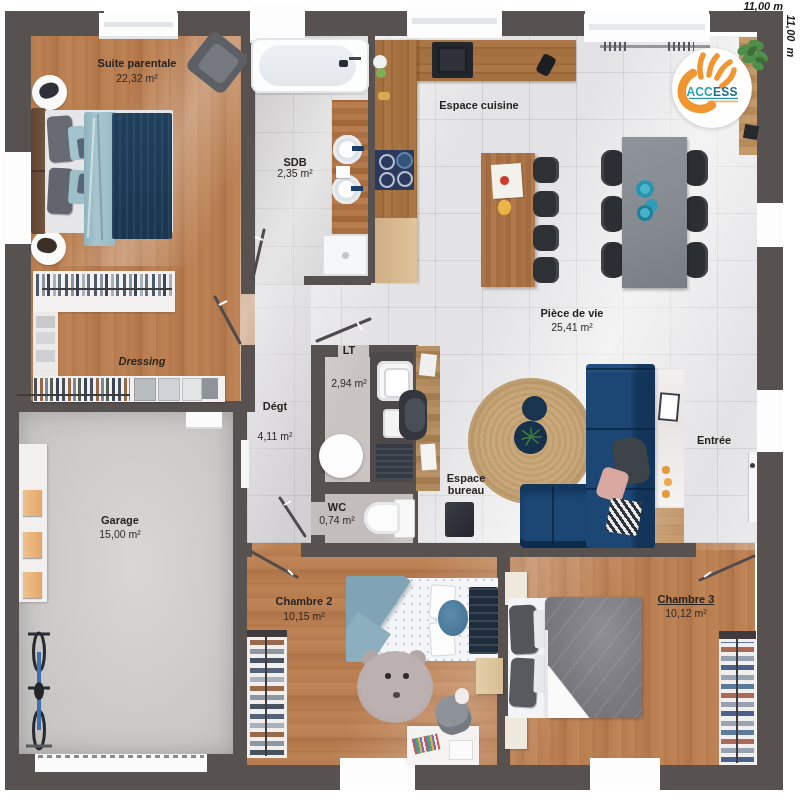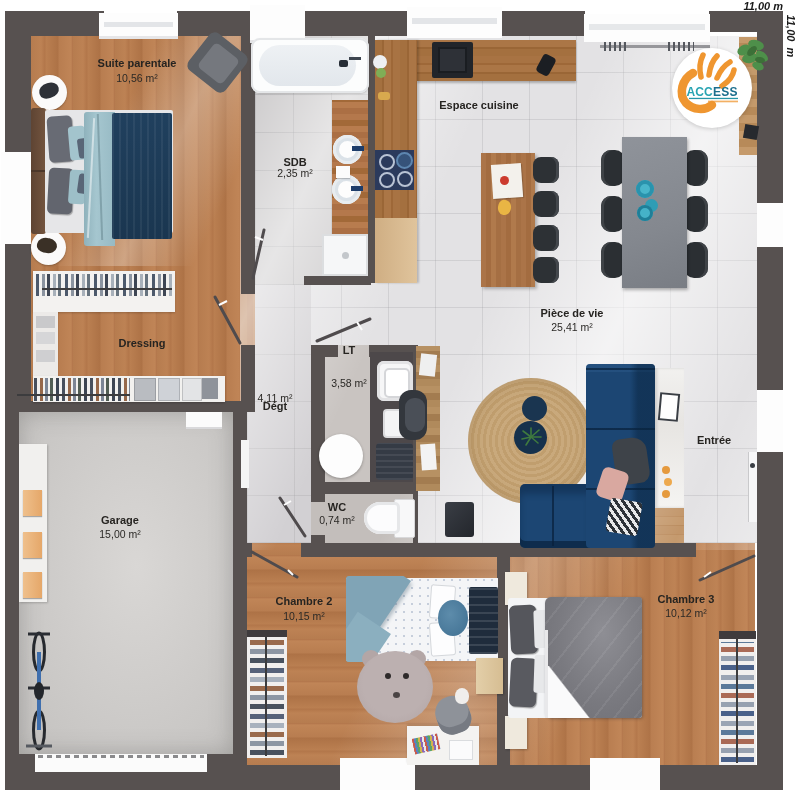--- a/index.html
+++ b/index.html
@@ -383,36 +383,37 @@
       <path d="M37 27 C 38 19, 41 12, 45 8" stroke-width="5.5"></path>
       <path d="M45 30 C 48 23, 53 17, 58 14" stroke-width="5.5"></path>
       <path d="M50 38 C 56 34, 61 28, 62 22" stroke-width="5.5"></path>
     </g>
     <text x="40" y="47.5" text-anchor="middle" font-family="Liberation Sans, sans-serif" font-weight="bold" font-size="12" letter-spacing="0.2"><tspan fill="#28a4b2">ACC</tspan><tspan fill="#1d6f8e">ESS</tspan></text>
     <rect x="17" y="49.8" width="49" height="1.3" fill="#2596a8"></rect>
     <rect x="36" y="52.6" width="30" height="1.7" fill="#ef9630" opacity=".75"></rect>
   </svg>
 
   <div class="lbl" style="left:57px;top:57px;width:160px;font-size:11px;">Suite parentale</div>
-  <div class="lbl2" style="left:57px;top:72px;width:160px;font-size:10.5px;">10,56 m²</div>
+  <div class="lbl2" style="left:57px;top:72px;width:160px;font-size:10.5px;">22,32 m²</div>
   <div class="lbl" style="left:255px;top:156px;width:80px;font-size:11px;">SDB</div>
   <div class="lbl2" style="left:255px;top:167px;width:80px;font-size:10.5px;">2,35 m²</div>
   <div class="lbl" style="left:399px;top:99px;width:160px;font-size:11px;">Espace cuisine</div>
   <div class="lbl" style="left:492px;top:307px;width:160px;font-size:11px;">Pièce de vie</div>
   <div class="lbl2" style="left:492px;top:321px;width:160px;font-size:10.5px;">25,41 m²</div>
-  <div class="lbl" style="left:82px;top:337px;width:120px;font-size:11px;">Dressing</div>
+  <div class="lbl" style="left:82px;top:355px;width:120px;font-size:11px;font-style:italic;">Dressing</div>
   <div class="lbl" style="left:235px;top:400px;width:80px;font-size:11px;">Dégt</div>
-  <div class="lbl2" style="left:235px;top:392px;width:80px;font-size:10.5px;">4,11 m²</div>
+  <div class="lbl2" style="left:235px;top:430px;width:80px;font-size:10.5px;">4,11 m²</div>
   <div class="lbl" style="left:309px;top:344px;width:80px;font-size:11px;">LT</div>
-  <div class="lbl2" style="left:309px;top:377px;width:80px;font-size:10.5px;">3,58 m²</div>
+  <div class="lbl2" style="left:309px;top:377px;width:80px;font-size:10.5px;">2,94 m²</div>
   <div class="lbl" style="left:297px;top:501px;width:80px;font-size:11px;">WC</div>
   <div class="lbl2" style="left:297px;top:514px;width:80px;font-size:10.5px;">0,74 m²</div>
+  <div class="lbl" style="left:406px;top:472px;width:120px;font-size:11px;">Espace<br>bureau</div>
   <div class="lbl" style="left:674px;top:434px;width:80px;font-size:11px;">Entrée</div>
   <div class="lbl" style="left:80px;top:514px;width:80px;font-size:11px;">Garage</div>
   <div class="lbl2" style="left:80px;top:528px;width:80px;font-size:10.5px;">15,00 m²</div>
   <div class="lbl" style="left:244px;top:595px;width:120px;font-size:11px;">Chambre 2</div>
   <div class="lbl2" style="left:244px;top:610px;width:120px;font-size:10.5px;">10,15 m²</div>
-  <div class="lbl" style="left:626px;top:593px;width:120px;font-size:11px;">Chambre 3</div>
+  <div class="lbl" style="left:626px;top:593px;width:120px;font-size:11px;text-decoration:underline;">Chambre 3</div>
   <div class="lbl2" style="left:626px;top:607px;width:120px;font-size:10.5px;">10,12 m²</div>
   <div class="abs" style="left:713px;top:0px;width:70px;height:12px;font-size:11px;font-weight:bold;font-style:italic;color:#1a1a1a;text-align:right;">11,00 m</div>
   <div class="abs" style="left:760px;top:29px;width:60px;height:14px;font-size:11px;font-weight:bold;font-style:italic;color:#1a1a1a;transform:rotate(90deg);text-align:center;">11,00&nbsp;&nbsp;m</div>
 
 </div>
 
 </body></html>

